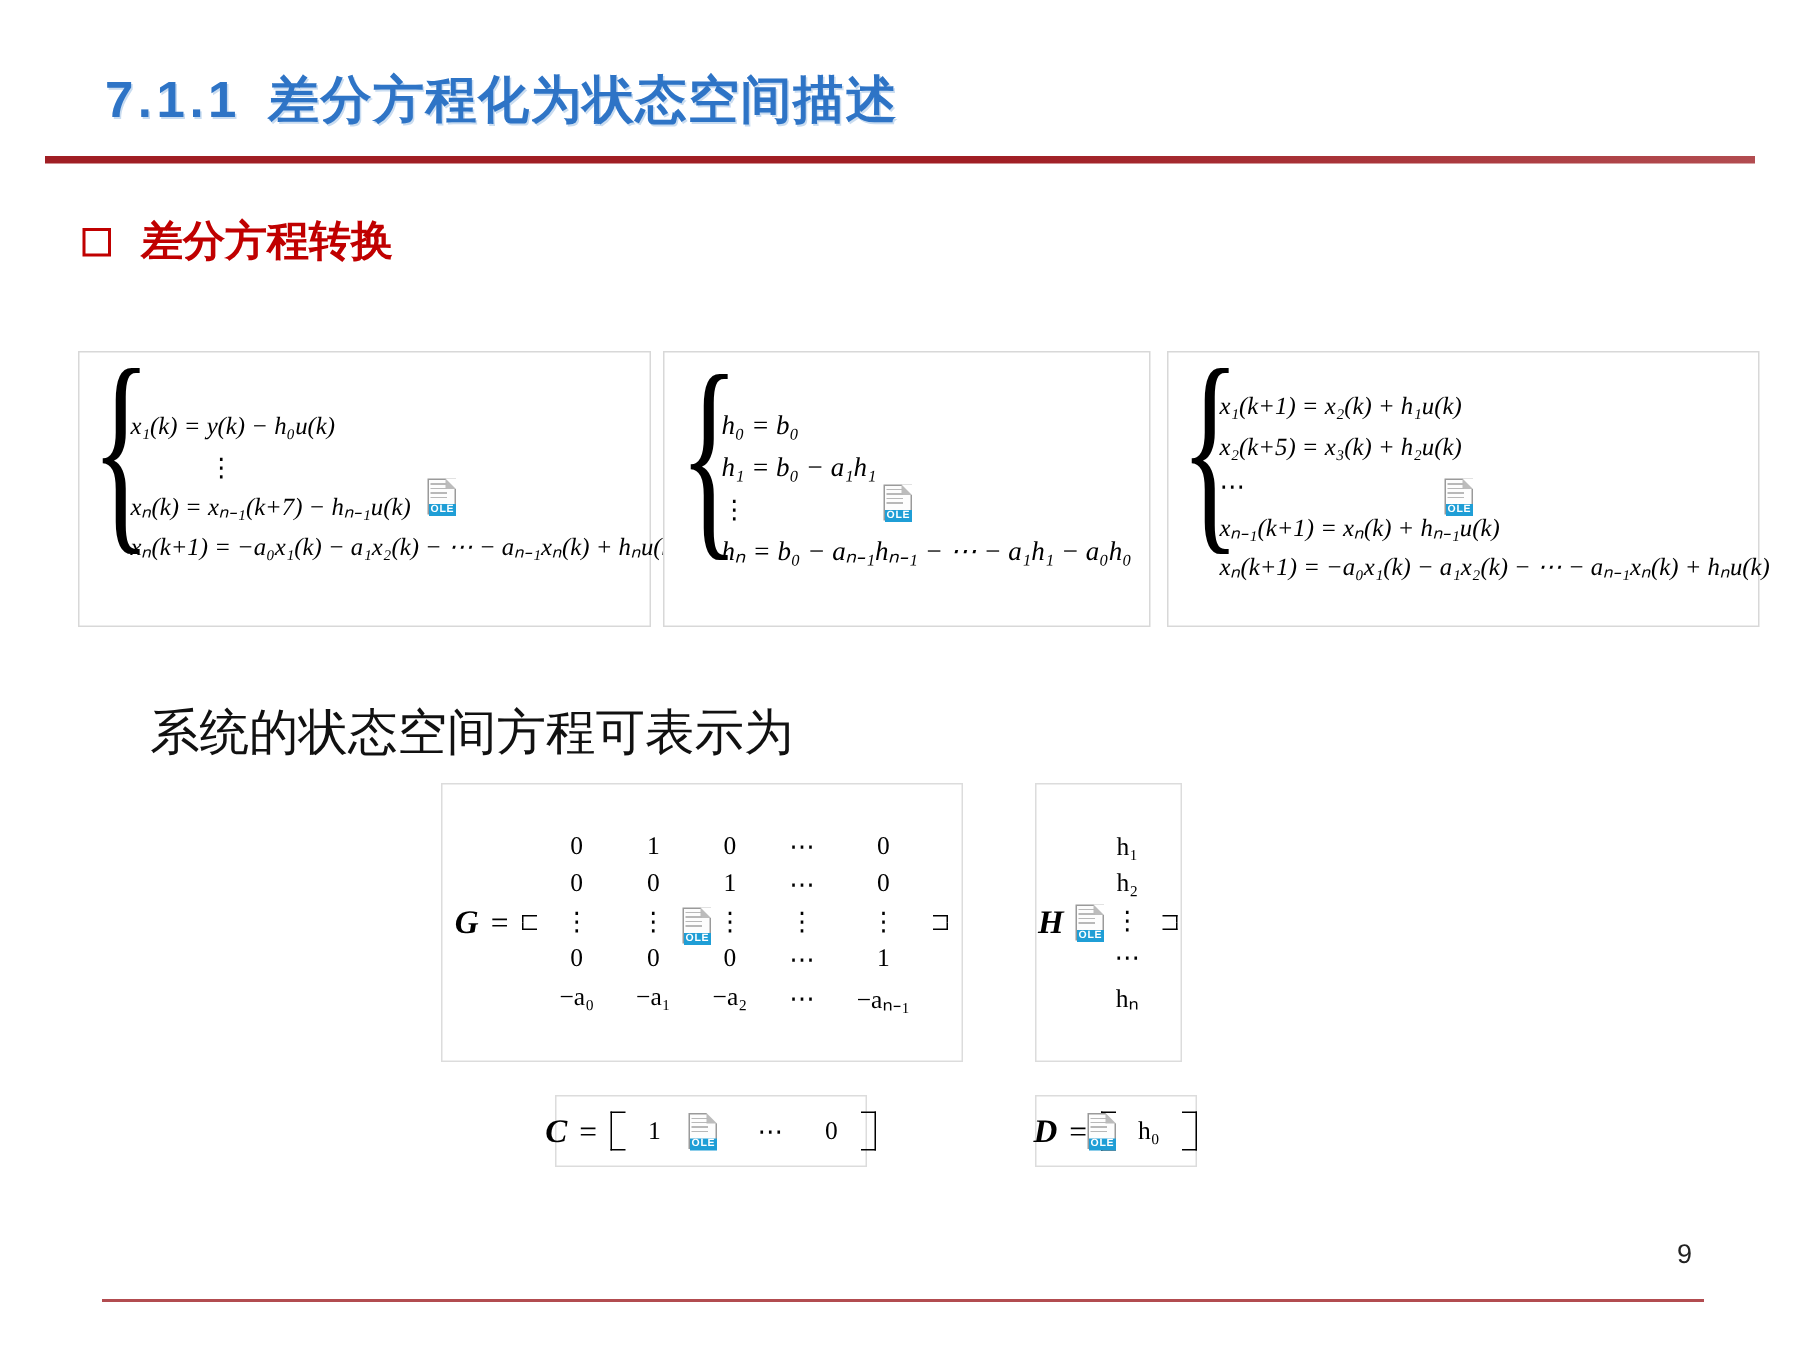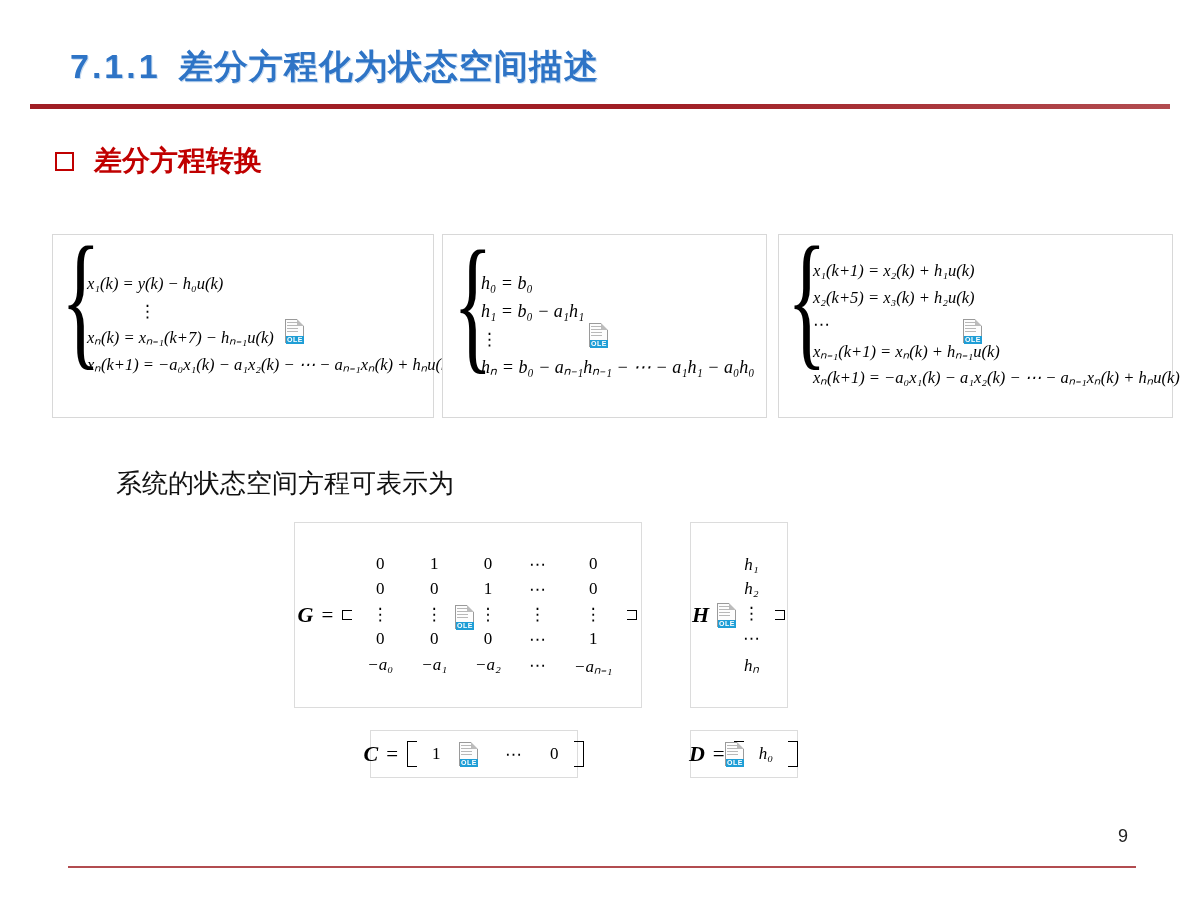--- a/index.html
+++ b/index.html
@@ -67,21 +67,21 @@
     font-weight: bold;
     color: #c00000;
   }
 
   .subhead {
     position: absolute;
     font-size: 24px;
     color: #111111;
   }
   .subhead-1 { left: 96px; top: 198px; }
-  .subhead-2 { left: 116px; top: 466px; font-size: 26px; }
+  .subhead-2 { left: 100px; top: 466px; font-size: 33px; }
 
   
   .eqbox {
     position: absolute;
     border: 1px solid #d8d8d8;
     background: #ffffff;
     box-sizing: border-box;
   }
   .eq-a { left: 52px;  top: 234px; width: 382px; height: 184px; }
   .eq-b { left: 442px; top: 234px; width: 325px; height: 184px; }
@@ -228,21 +228,20 @@
   .bkR .bk-bot    { border-width: 0 1.4px 1.4px 0; }
 
   table.grid {
     border-collapse: collapse;
     font-family: "Liberation Serif", serif;
     font-size: 17px;
   }
   table.grid td {
     padding: 2px 14px;
     text-align: center;
-    font-style: italic;
   }
   table.grid td.plain { font-style: normal; }
 
   .ole-float {
     position: absolute;
   }
 
   
   .page-number {
     position: absolute;

